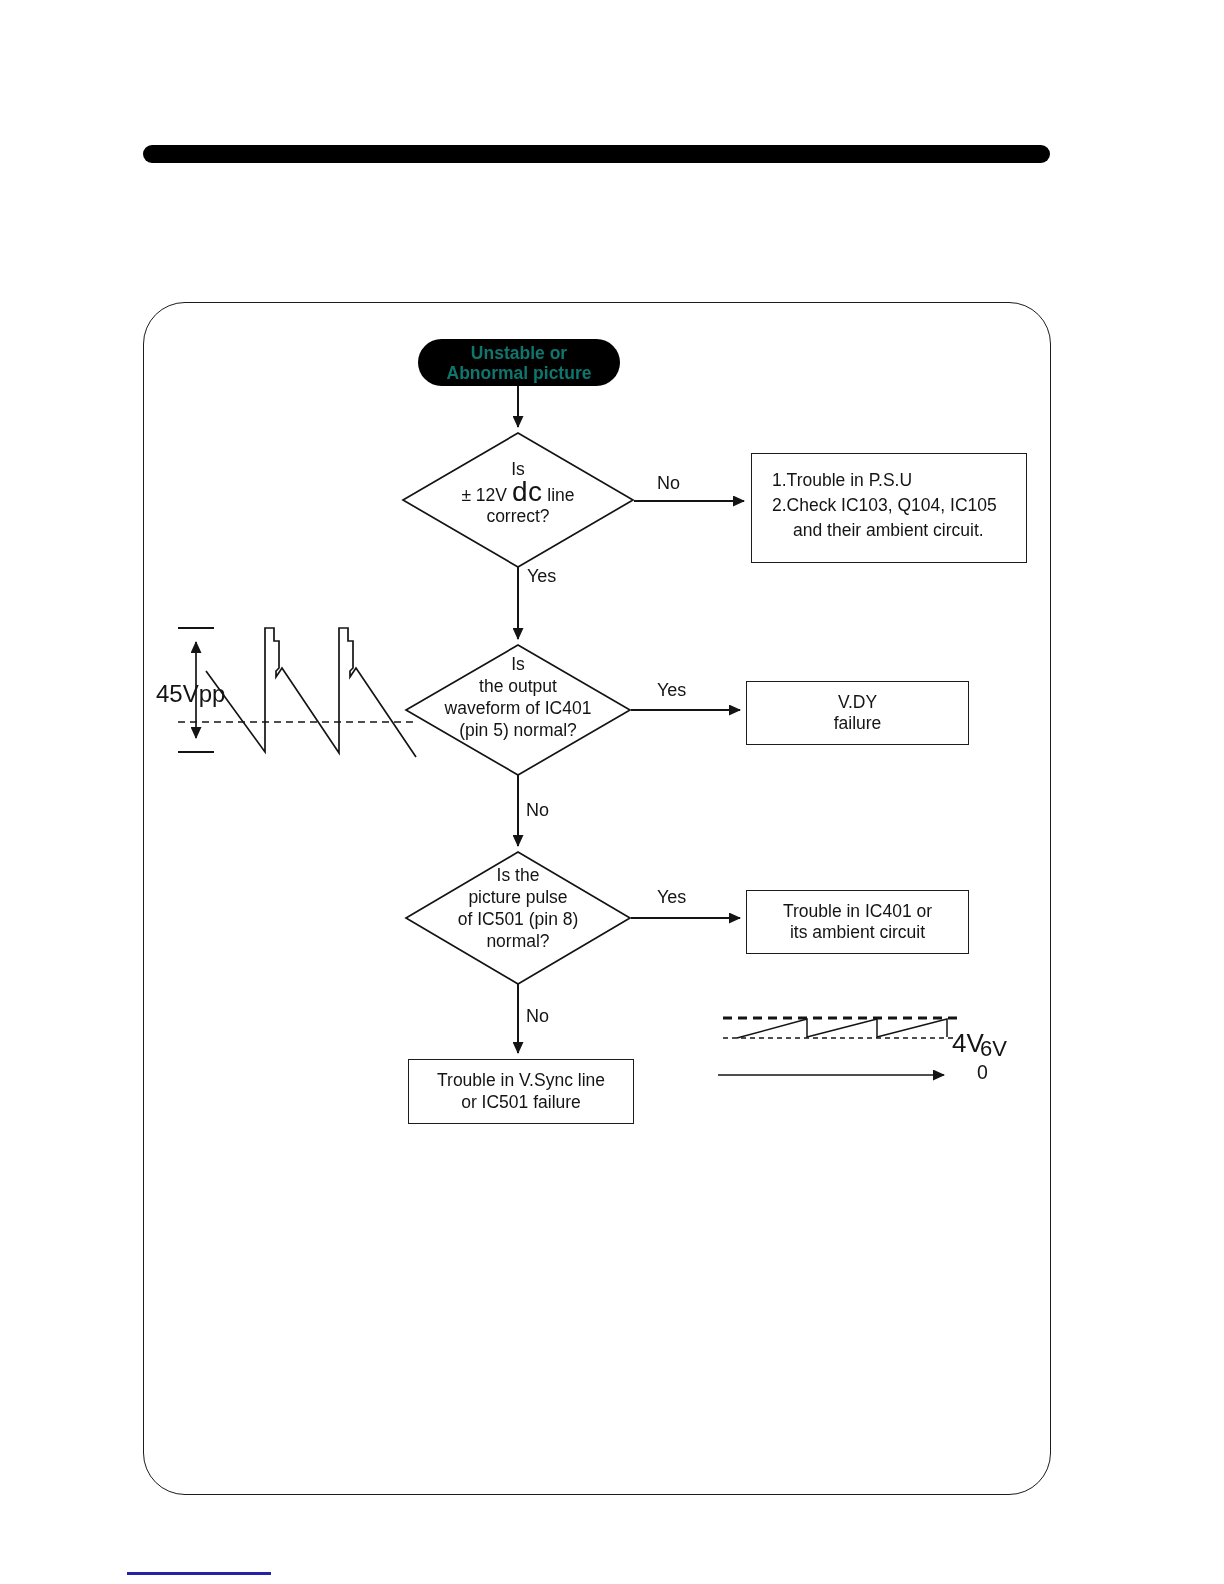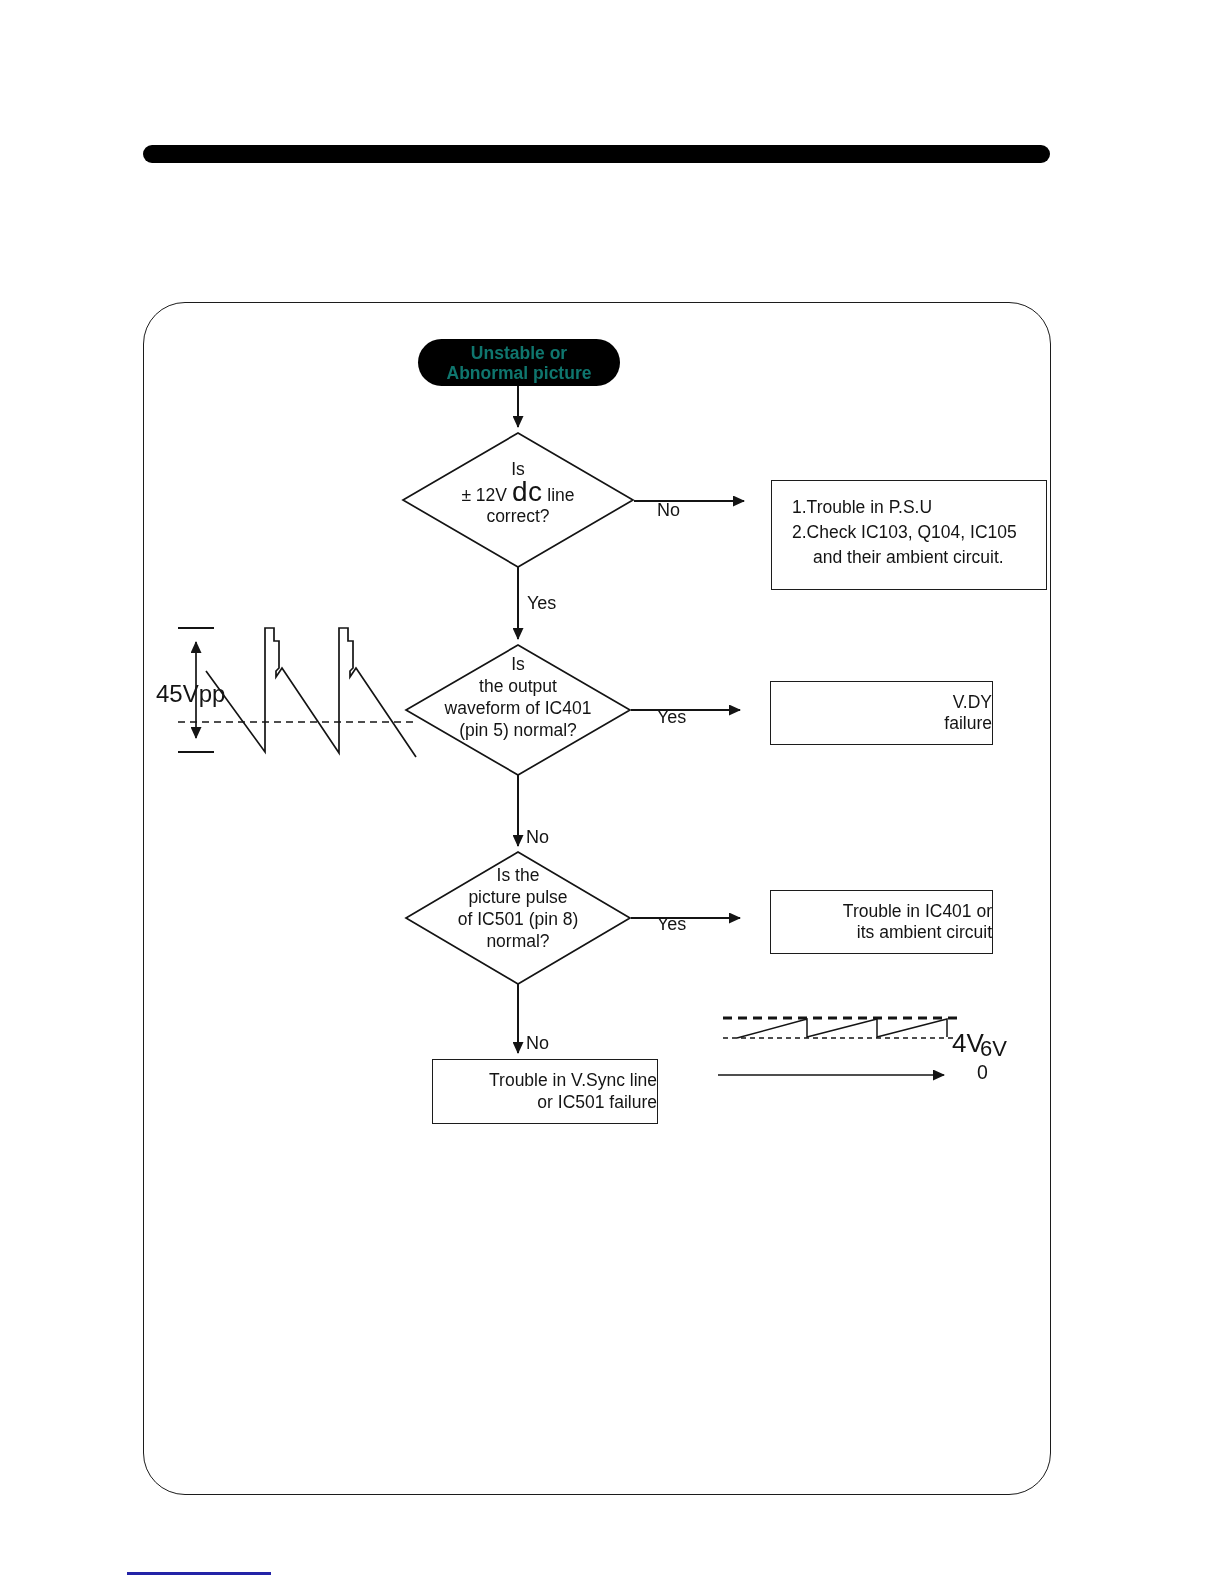--- a/index.html
+++ b/index.html
@@ -28,29 +28,29 @@
 
   
   .dtext{text-align:center;font-size:17.5px;line-height:21.5px;}
   .d1-text{left:403px;top:459px;width:230px;}
   .d2-text{left:406px;top:653px;width:224px;line-height:22px;}
   .d3-text{left:406px;top:864px;width:224px;line-height:22px;}
   .dc-em{font-size:28px;letter-spacing:0.5px;}
 
   
   .rbox{border:1.6px solid #1c1c1c;background:#fff;font-size:17.5px;}
-  .box1{left:751px;top:480px;width:276px;height:110px;line-height:25px;padding:14px 8px 0 20px;box-sizing:border-box;margin-left:20px;}
+  .box1{left:751px;top:453px;width:276px;height:110px;line-height:25px;padding:14px 8px 0 20px;box-sizing:border-box;}
   .box1 .indent{padding-left:21px;}
-  .box-center{display:flex;flex-direction:column;align-items:flex-end;justify-content:center;text-align:center;line-height:21.5px;margin-left:24px;}
+  .box-center{display:flex;flex-direction:column;align-items:center;justify-content:center;text-align:center;line-height:21.5px;}
   .box2{left:746px;top:681px;width:221px;height:62px;}
   .box3{left:746px;top:890px;width:221px;height:62px;}
   .box4{left:408px;top:1059px;width:224px;height:63px;}
 
   
-  .edge-label{font-size:18px;margin-top:27px;}
+  .edge-label{font-size:18px;}
   .lbl-no1{left:657px;top:473px;}
   .lbl-yes1{left:527px;top:566px;}
   .lbl-yes2{left:657px;top:680px;}
   .lbl-no2{left:526px;top:800px;}
   .lbl-yes3{left:657px;top:887px;}
   .lbl-no3{left:526px;top:1006px;}
 
   
   .wf-amp{left:156px;top:680px;font-size:24px;text-align:right;}
   .wf-6v{left:980px;top:1036px;font-size:22px;}

